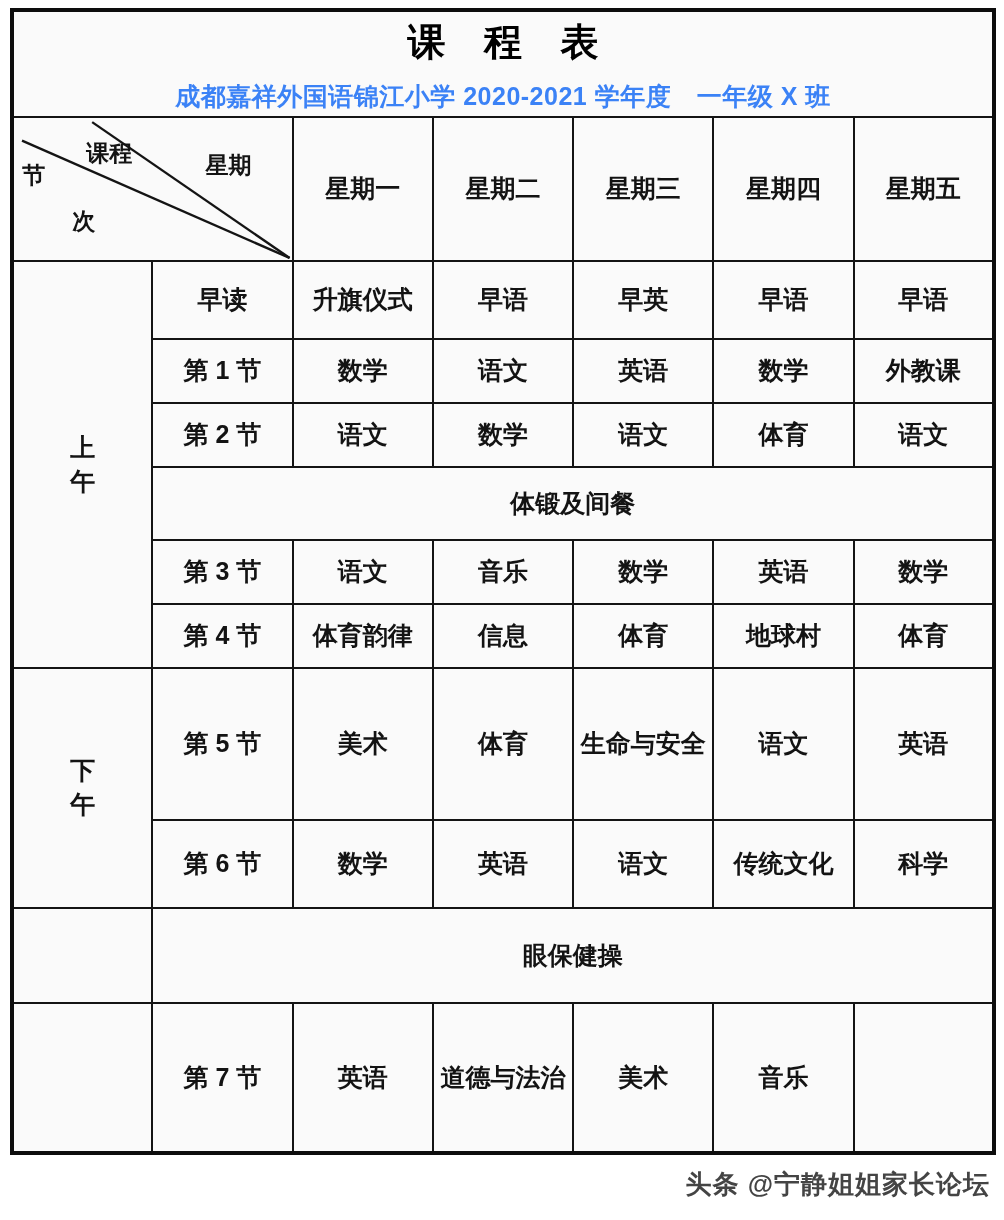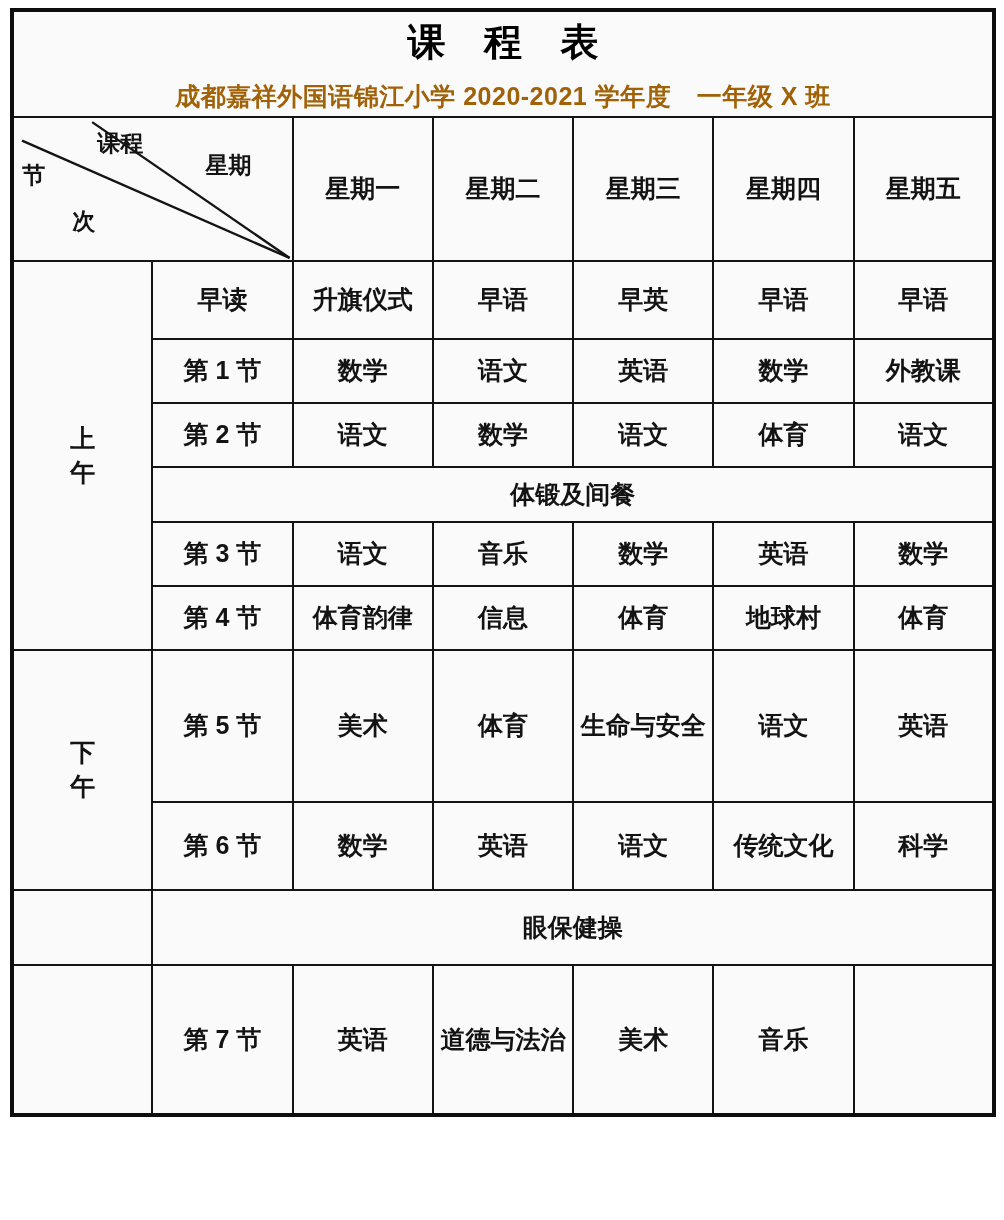--- a/index.html
+++ b/index.html
@@ -58,21 +58,21 @@
     text-indent: 14px;
     line-height: 1.5;
     margin-bottom: 8px;
     color: #000000;
   }
   .title-sub {
     font-size: 25px;
     font-weight: 700;
     letter-spacing: 0.5px;
     line-height: 1.4;
-    color: #a16207;
+    color: #3b82f6;
   }
   
   td.corner {
     position: relative;
     padding: 0;
     height: 138px;
     overflow: hidden;
   }
   td.corner svg {
     position: absolute;
@@ -81,45 +81,45 @@
     height: 100%;
     display: block;
   }
   .corner-lbl {
     position: absolute;
     font-size: 23px;
     font-weight: 600;
     white-space: nowrap;
     color: #131313;
   }
-  .lbl-kecheng { left: 26%; top: 10px; margin-left: 11px; }
+  .lbl-kecheng { left: 26%; top: 20px; }
   .lbl-xingqi  { left: 69%; top: 32px; }
   .lbl-jie     { left: 3%;  top: 42px; }
   .lbl-ci      { left: 21%; top: 88px; }
 
   td.daycol { height: 138px; font-size: 27px; border-radius: 16px; }
   td.half   { width: 140px; }
   td.period { width: 137px; }
 
   td.sesslabel {
     font-size: 27px;
     line-height: 2.2;
     letter-spacing: 0;
   }
   td.sesslabel .ch { display: block; }
 
   td.wide { text-align: center; }
   td.empty { }
 
   .r-early  { height: 78px; }
   .r-normal { height: 64px; }
-  .r-break  { height: 55px; margin-top: 28px; }
+  .r-break  { height: 73px; margin-top: 28px; }
   .r-p5     { height: 152px; }
   .r-p6     { height: 88px; }
-  .r-eye    { height: 75px; }
+  .r-eye    { height: 95px; }
   .r-p7     { height: 150px; }
 
   .twoline { line-height: 2.1; }
 
   .watermark {
     position: absolute;
     right: 14px;
     bottom: 18px;
     font-size: 26px;
     font-weight: 700;
@@ -249,14 +249,15 @@
       <td>英语</td>
       <td class="twoline">道德与法治</td>
       <td>美术</td>
       <td>音乐</td>
       <td></td>
     </tr>
 
   </tbody>
     </table>
 
+  <div class="watermark">头条 @宁静姐姐家长论坛</div>
 
 </div>
 
 </body></html>

